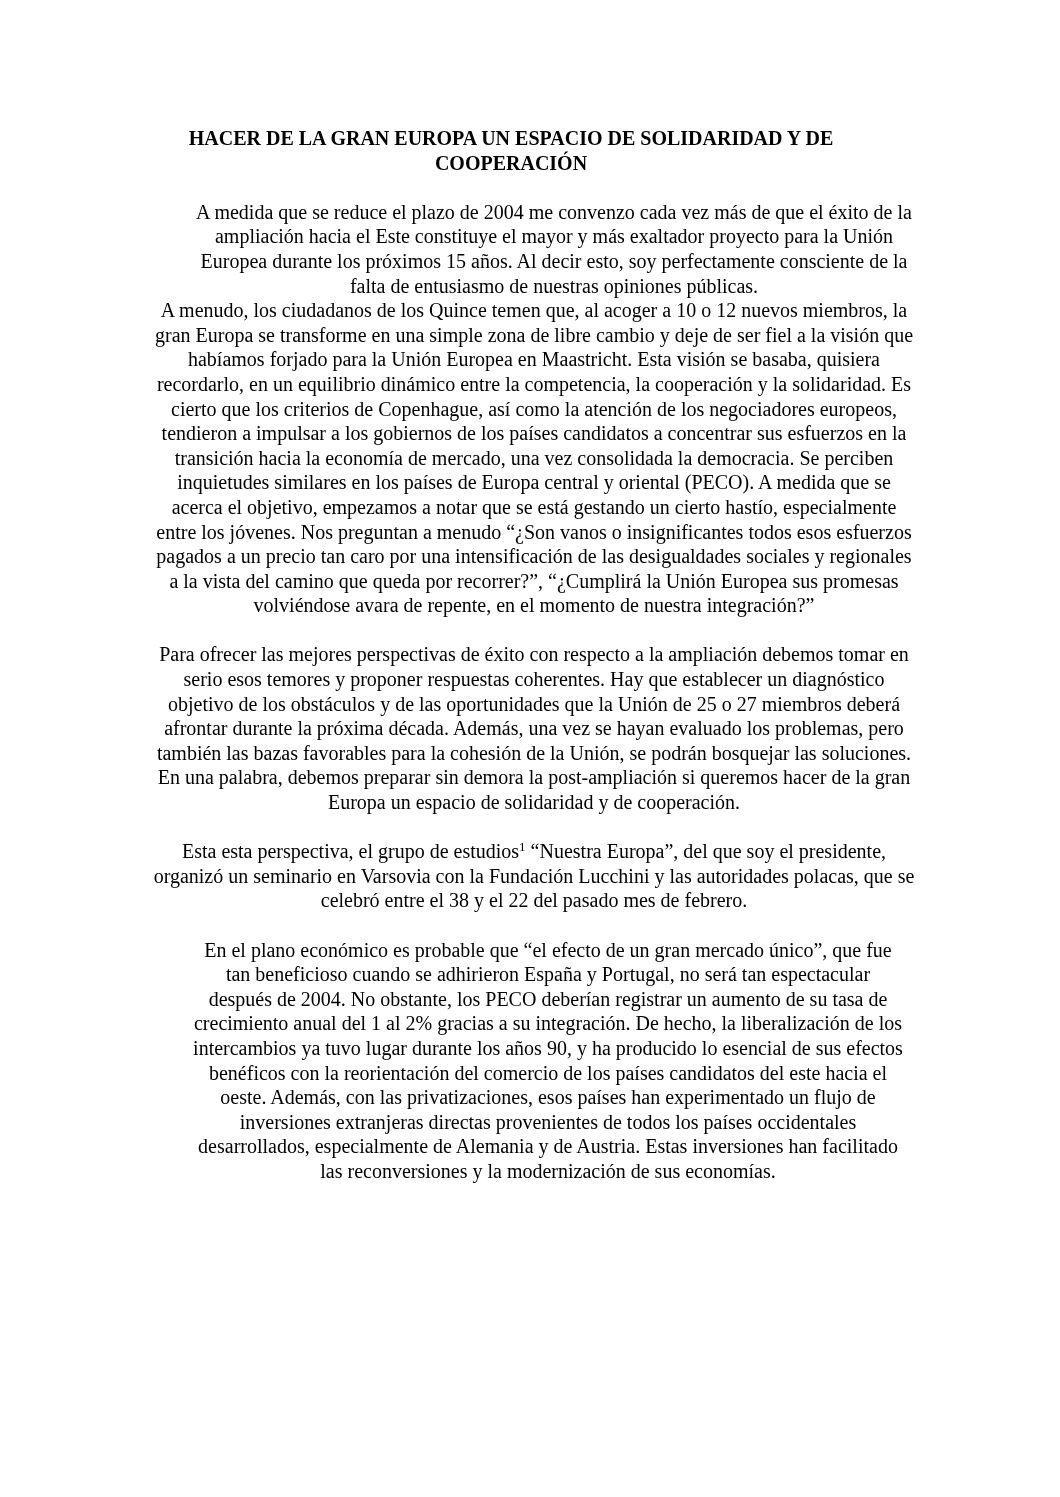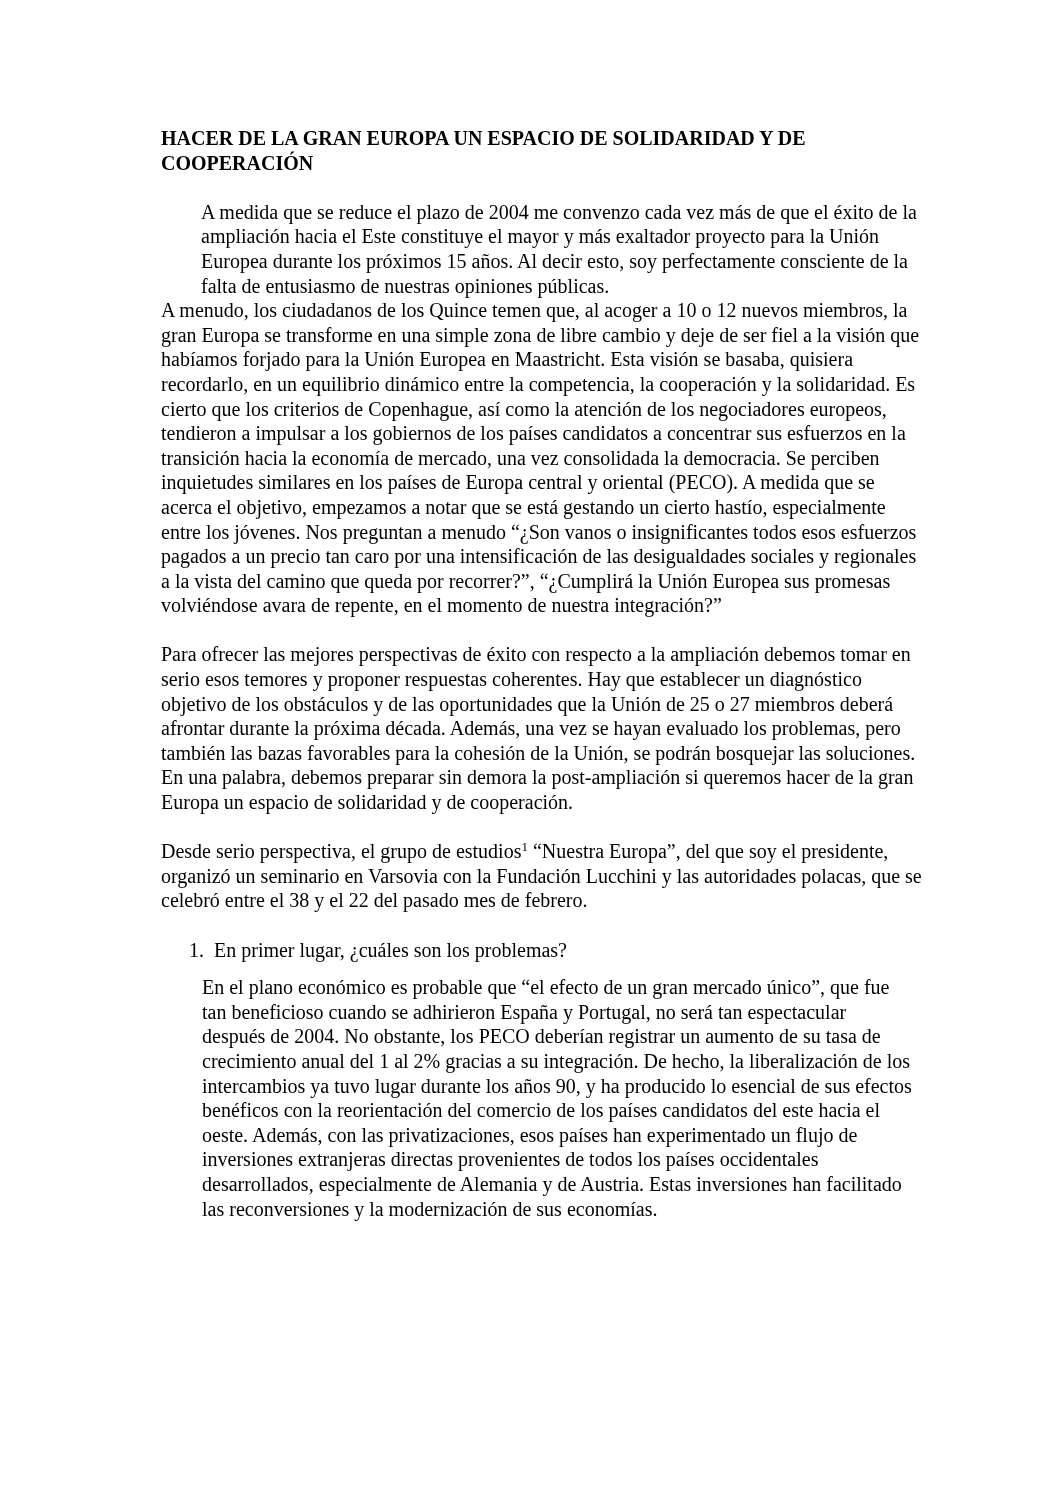--- a/index.html
+++ b/index.html
@@ -10,26 +10,26 @@
   body {
     width: 1060px;
     height: 1497px;
     position: relative;
     font-family: "Liberation Serif", "DejaVu Serif", serif;
     color: #000000;
     -webkit-font-smoothing: antialiased;
   }
   .page {
     position: absolute;
-    left: 161px;
+    left: 151px;
     top: 126px;
     width: 766px;
     font-size: 20px;
     line-height: 24.6px;
-    text-align: left;
+    text-align: center;
   }
   .doc-title {
     font-size: 20px;
     line-height: 24.6px;
     font-weight: bold;
     margin: 0 0 24.6px 0;
     max-width: 720px;
   }
   .byline {
     margin: 0 0 20px 0;
@@ -70,23 +70,20 @@
   <h1 class="doc-title">HACER DE LA GRAN EUROPA UN ESPACIO DE SOLIDARIDAD Y DE COOPERACIÓN</h1>
 
 
   <p class="para joined-top">A medida que se reduce el plazo de 2004 me convenzo cada vez más de que el éxito de la ampliación hacia el Este constituye el mayor y más exaltador proyecto para la Unión Europea durante los próximos 15 años. Al decir esto, soy perfectamente consciente de la falta de entusiasmo de nuestras opiniones públicas.</p>
 
   <p class="para">A menudo, los ciudadanos de los Quince temen que, al acoger a 10 o 12 nuevos miembros, la gran Europa se transforme en una simple zona de libre cambio y deje de ser fiel a la visión que habíamos forjado para la Unión Europea en Maastricht. Esta visión se basaba, quisiera recordarlo, en un equilibrio dinámico entre la competencia, la cooperación y la solidaridad. Es cierto que los criterios de Copenhague, así como la atención de los negociadores europeos, tendieron a impulsar a los gobiernos de los países candidatos a concentrar sus esfuerzos en la transición hacia la economía de mercado, una vez consolidada la democracia. Se perciben inquietudes similares en los países de Europa central y oriental (PECO). A medida que se acerca el objetivo, empezamos a notar que se está gestando un cierto hastío, especialmente entre los jóvenes. Nos preguntan a menudo “¿Son vanos o insignificantes todos esos esfuerzos pagados a un precio tan caro por una intensificación de las desigualdades sociales y regionales a la vista del camino que queda por recorrer?”, “¿Cumplirá la Unión Europea sus promesas  volviéndose avara de repente, en el momento de nuestra integración?”</p>
 
   <p class="para">Para  ofrecer las mejores perspectivas de éxito con respecto a la ampliación debemos tomar en serio esos temores y proponer respuestas coherentes. Hay que establecer un diagnóstico objetivo de los obstáculos y de las oportunidades que la Unión de 25 o 27 miembros deberá afrontar durante la próxima década. Además, una vez se hayan evaluado los problemas, pero también las bazas favorables para la cohesión de la Unión, se podrán bosquejar las soluciones. En una palabra, debemos preparar sin demora la post-ampliación si queremos hacer de la gran Europa un espacio de solidaridad y de cooperación.</p>
 
   <p class="para">
-    <span>Desde serio perspectiva, el grupo de estudios</span><sup class="footnote-ref">1</sup><span> “Nuestra Europa”, del que soy el presidente, organizó un seminario en Varsovia con la Fundación Lucchini y las autoridades polacas, que se celebró entre el 38 y el 22 del pasado mes de febrero.</span>
+    <span>Esta esta perspectiva, el grupo de estudios</span><sup class="footnote-ref">1</sup><span> “Nuestra Europa”, del que soy el presidente, organizó un seminario en Varsovia con la Fundación Lucchini y las autoridades polacas, que se celebró entre el 38 y el 22 del pasado mes de febrero.</span>
   </p>
 
   <div class="list-block">
-    <div class="list-heading">
-      <span class="list-marker">1.</span><span>En primer lugar, ¿cuáles son los problemas?</span>
-    </div>
     <p class="list-body">En el plano económico es probable que “el efecto de un gran mercado único”, que fue tan beneficioso cuando se adhirieron España y Portugal, no será tan espectacular después de 2004. No obstante, los PECO deberían registrar un aumento de su tasa de crecimiento anual del 1 al 2% gracias a su integración. De hecho, la liberalización de los intercambios ya tuvo lugar durante los años 90, y ha producido lo esencial de sus efectos benéficos con la reorientación del comercio de los países candidatos del este hacia el oeste. Además, con las privatizaciones, esos países han experimentado un flujo de inversiones extranjeras directas provenientes de todos los países occidentales desarrollados, especialmente de Alemania y de Austria. Estas inversiones han facilitado las reconversiones y la modernización de sus economías.</p>
   </div>
 
 </div>
 
 </body></html>

